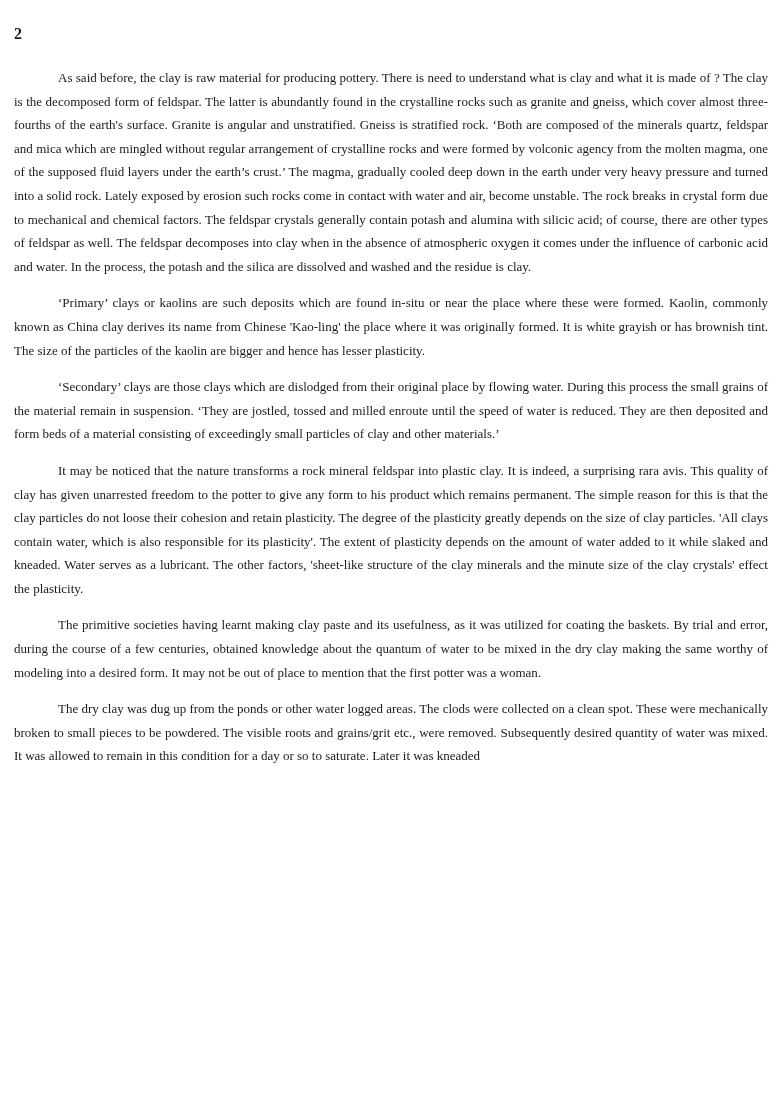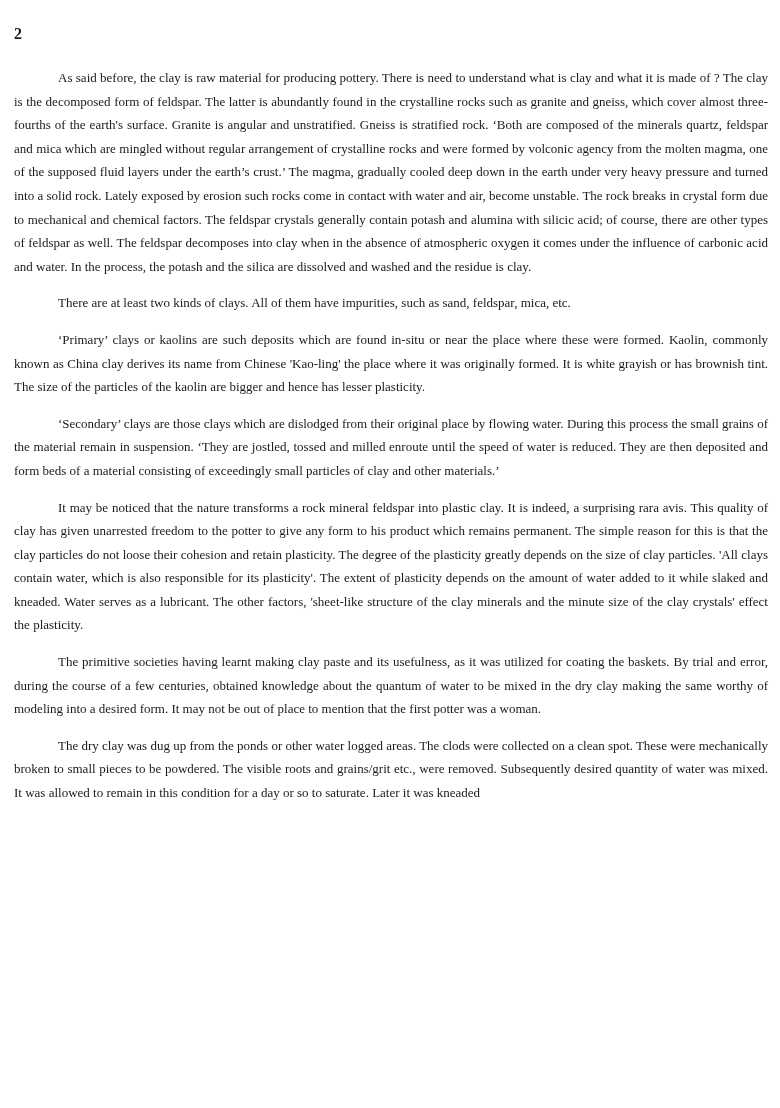--- a/index.html
+++ b/index.html
@@ -61,21 +61,20 @@
 <body>
 
 <div class="page">
   <div class="running-head">
     <span class="page-number">2</span>
   </div>
 
   <div class="body-text">
     <p class="para">As said before, the clay is raw material for producing pottery. There is need to understand what is clay and what it is made of ? The clay is the decomposed form of feldspar. The latter is abundantly found in the crystalline rocks such as granite and gneiss, which cover almost three-fourths of the earth's surface. Granite is angular and unstratified. Gneiss is stratified rock. ‘Both are composed of the minerals quartz, feldspar and mica which are mingled without regular arrangement of crystalline rocks and were formed by volconic agency from the molten magma, one of the supposed fluid layers under the earth’s crust.’ The magma, gradually cooled deep down in the earth under very heavy pressure and turned into a solid rock. Lately exposed by erosion such rocks come in contact with water and air, become unstable. The rock breaks in crystal form due to mechanical and chemical factors. The feldspar crystals generally contain potash and alumina with silicic acid; of course, there are other types of feldspar as well. The feldspar decomposes into clay when in the absence of atmospheric oxygen it comes under the influence of carbonic acid and water. In the process, the potash and the silica are dissolved and washed and the residue is clay.</p>
 
-    <p class="para">There are at least two kinds of clays. All of them have impurities, such as sand, feldspar, mica, etc.</p>
 
     <p class="para"><span>‘Primary’ clays or kaolins are such deposits which are found </span><span class="it">in-situ</span><span> or near the place where these were formed. Kaolin, commonly known as China clay derives its name from Chinese 'Kao-ling' the place where it was originally formed. It is white grayish or has brownish tint. The size of the particles of the kaolin are bigger and hence has lesser plasticity.</span></p>
 
     <p class="para">‘Secondary’ clays are those clays which are dislodged from their original place by flowing water. During this process the small grains of the material remain in suspension. ‘They are jostled, tossed and milled enroute until the speed of water is reduced. They are then deposited and form beds of a material consisting of exceedingly small particles of clay and other materials.’</p>
 
     <p class="para"><span>It may be noticed that the nature transforms a rock mineral feldspar into plastic clay. It is indeed, a surprising </span><span class="it">rara avis</span><span>. This quality of clay has given unarrested freedom to the potter to give any form to his product which remains permanent. The simple reason for this is that the clay particles do not loose their cohesion and retain plasticity. The degree of the plasticity greatly depends on the size of clay particles. 'All clays contain water, which is also responsible for its plasticity'. The extent of plasticity depends on the amount of water added to it while slaked and kneaded. Water serves as a lubricant. The other factors, 'sheet-like structure of the clay minerals and the minute size of the clay crystals' effect the plasticity.</span></p>
 
     <p class="para">The primitive societies having learnt making clay paste and its usefulness, as it was utilized for coating the baskets. By trial and error, during the course of a few centuries, obtained knowledge about the quantum of water to be mixed in the dry clay making the same worthy of modeling into a desired form. It may not be out of place to mention that the first potter was a woman.</p>
 
     <p class="para">The dry clay was dug up from the ponds or other water logged areas. The clods were collected on a clean spot. These were mechanically broken to small pieces to be powdered. The visible roots and grains/grit etc., were removed. Subsequently desired quantity of water was mixed. It was allowed to remain in this condition for a day or so to saturate. Later it was kneaded</p>

